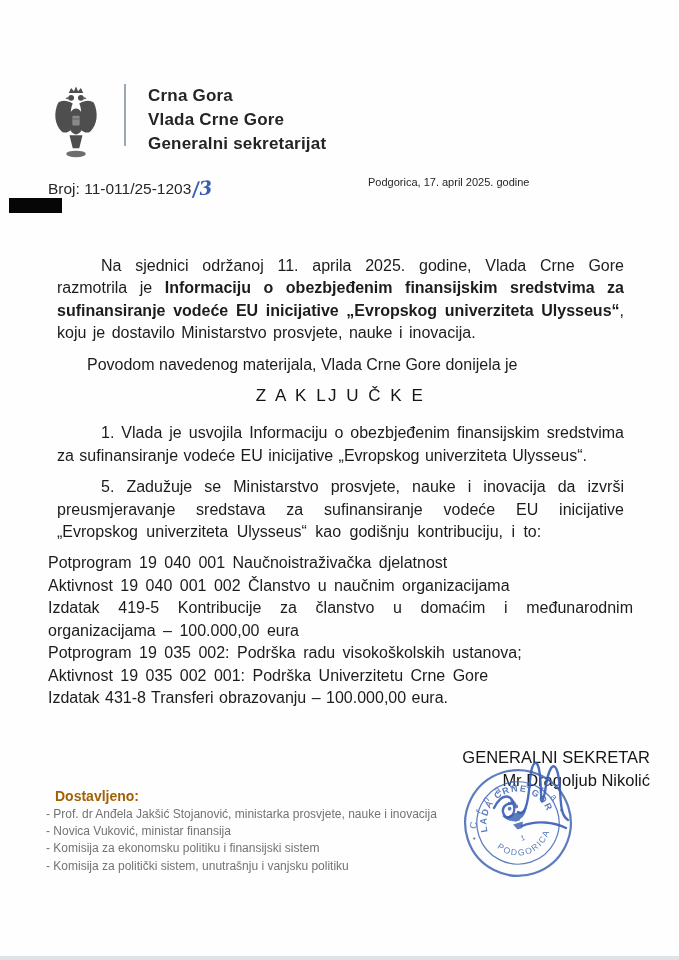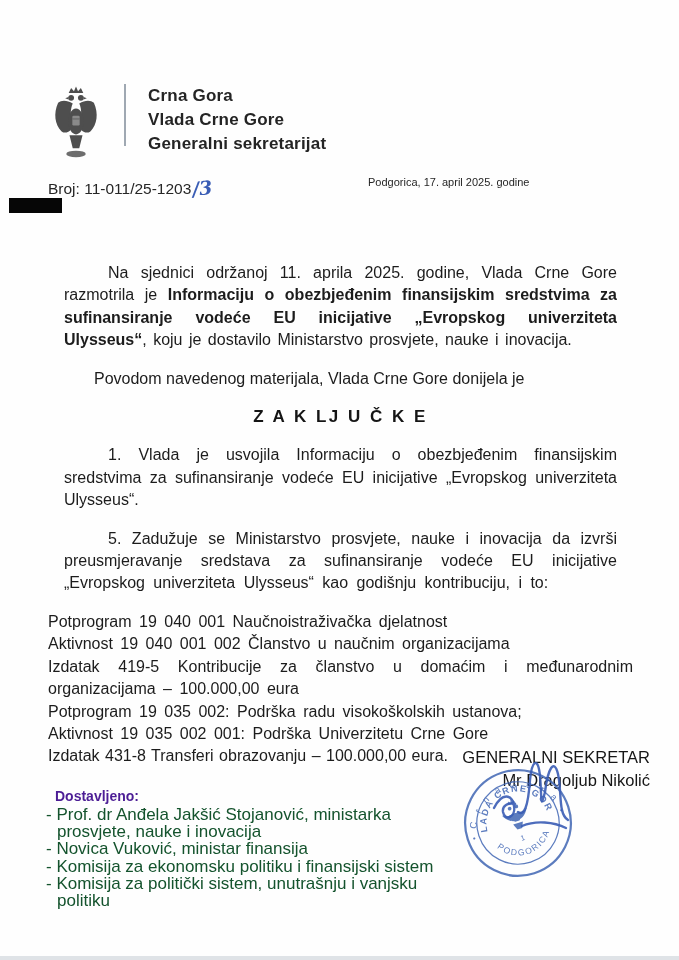--- a/index.html
+++ b/index.html
@@ -32,44 +32,44 @@
     transform:rotate(-6deg) translateY(1px);margin-left:1px;
   }
   .place-date{position:absolute;left:368px;top:176px;font-size:11px;color:#262626;}
   .redaction-bar{position:absolute;left:9px;top:198px;width:53px;height:15px;background:#060606;}
   
   .body-text{
     position:absolute;left:48px;top:246px;width:585px;
     font-size:16px;line-height:22.4px;color:#1c1c1c;
     text-align:justify;
   }
-  .body-text p{margin:16px;}
+  .body-text p{margin:9px;}
   .p-first{text-indent:44px;word-spacing:2px;}
   .p-second{text-indent:30px;}
   .heading{
-    margin:8px 0 15px 0 !important;text-align:center;font-weight:bold;
+    margin:8px 0 15px 0 !important;text-align:center;font-weight:normal;
     font-size:17px;letter-spacing:2.5px;color:#151515;
   }
   .p-item1{text-indent:44px;word-spacing:1px;}
   .p-item2{text-indent:44px;word-spacing:4px;}
   .budget-line{text-align:justify;word-spacing:3px;}
   .budget-line:last-child{word-spacing:1px;}
   
   .signature-block{
     position:absolute;left:390px;top:746px;width:260px;
     text-align:right;font-weight:normal;font-size:16.5px;line-height:23px;color:#161616;
   }
   
   .stamp{position:absolute;left:452px;top:760px;width:132px;height:126px;opacity:.85;}
   .scribble{position:absolute;left:488px;top:750px;width:105px;height:95px;opacity:.9;}
   
   .distribution{position:absolute;left:46px;top:788px;width:402px;}
-  .dist-label{font-weight:bold;font-size:14px;color:#4c1d95;padding-left:9px;margin-bottom:2px;}
+  .dist-label{font-weight:bold;font-size:14px;color:#a16207;padding-left:9px;margin-bottom:2px;}
   .dist-item{
-    font-size:17px;line-height:17.2px;color:#14532d;
+    font-size:12px;line-height:17.2px;color:#737373;
     padding-left:11px;text-indent:-11px;
   }
   .scan-edge{position:absolute;left:0;bottom:0;width:679px;height:4px;background:#dfe3e7;}
 </style>
 </head>
 <body>
 
 <div class="page">
 
   <div class="letterhead">

